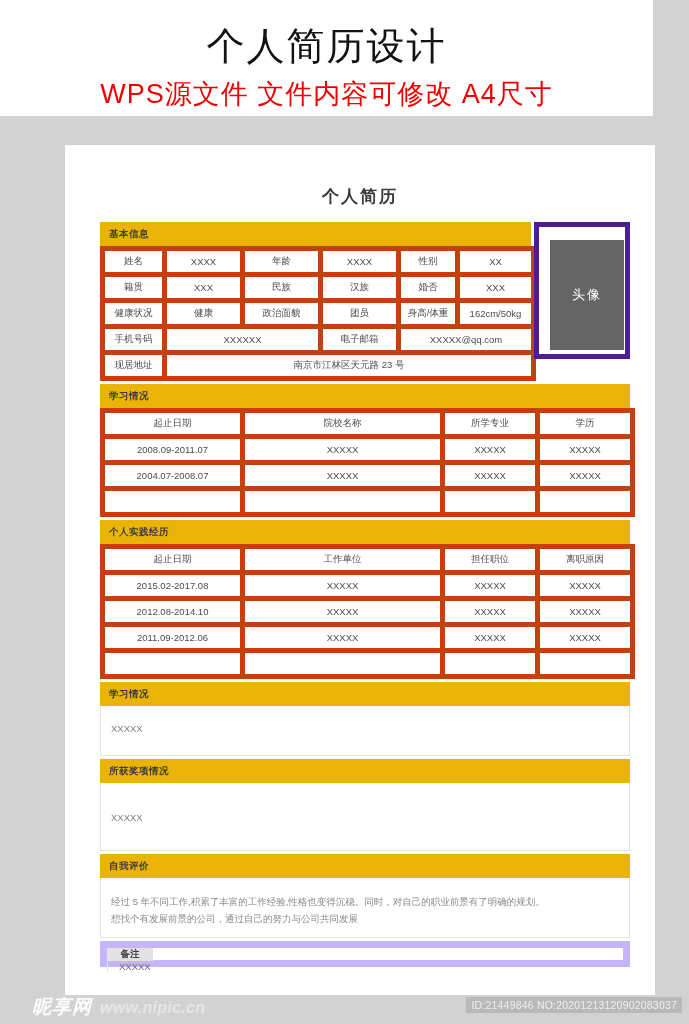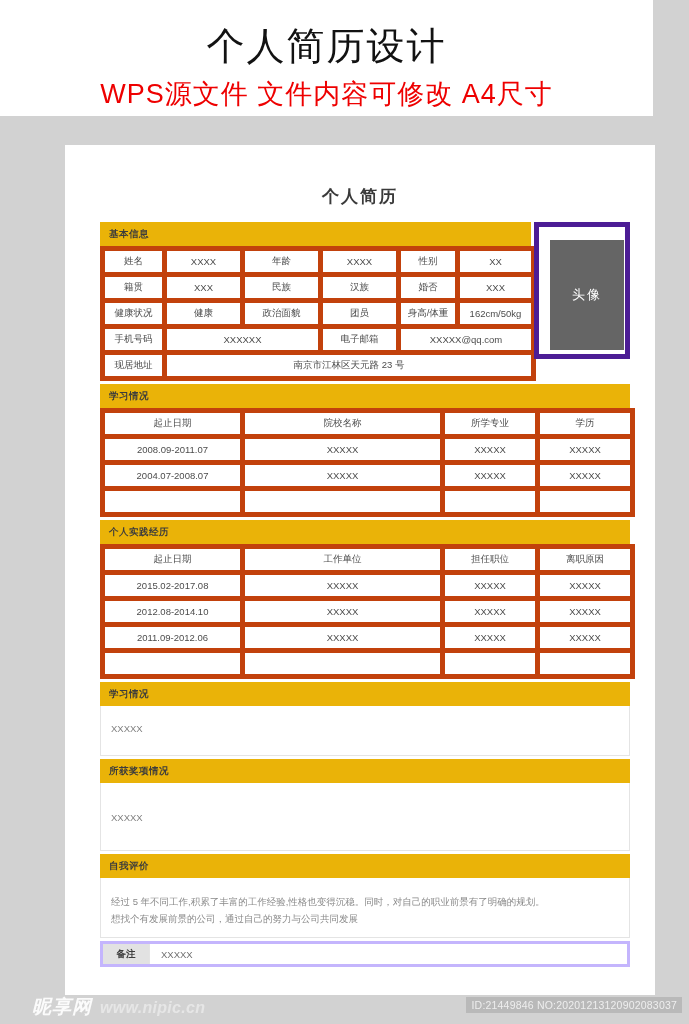--- a/index.html
+++ b/index.html
@@ -144,24 +144,25 @@
     line-height: 17px;
   }
   .text-block.h-train { height: 50px; }
   .text-block.h-award { height: 68px; padding-top: 26px; }
   .text-block.h-self  { height: 60px; padding-top: 15px; color: #8a8a8a; }
   .text-block p { margin: 0; }
 
   
   #remarks-row {
     display: flex;
-    border: 3px solid #c4b5fd;
+    border: 7px solid #c4b5fd;
     box-sizing: border-box;
     background: #ffffff;
     height: 26px;
+    flex-direction: column;
   }
   #remarks-label {
     width: 46px;
     background: #e2e2e2;
     font-size: 9.5px;
     font-weight: bold;
     color: #3c3c3c;
     display: flex;
     align-items: center;
     justify-content: center;

